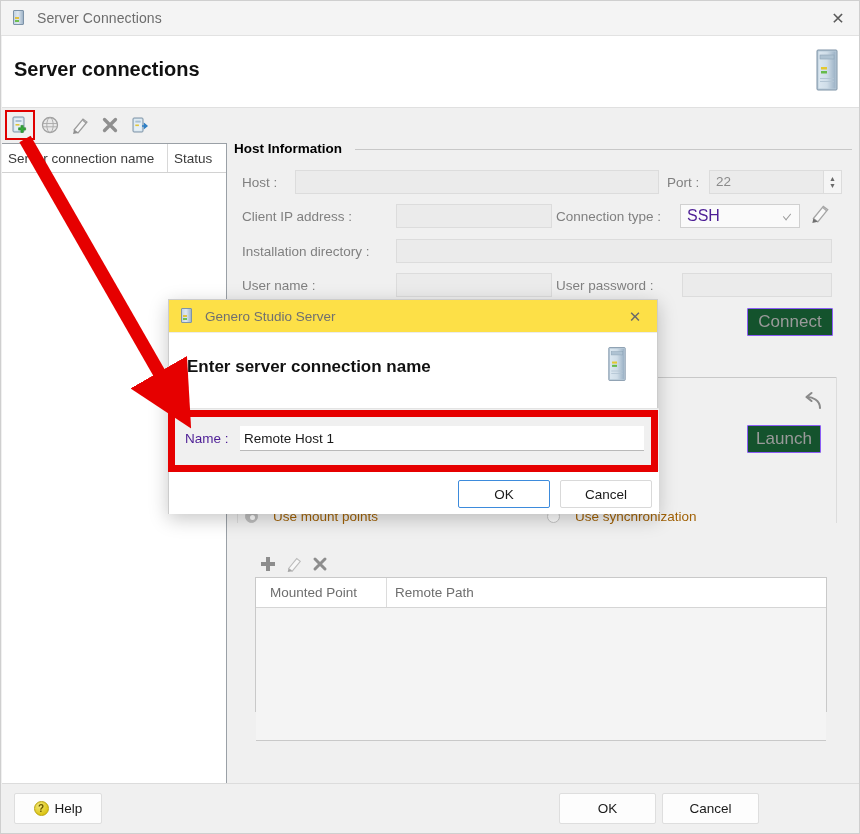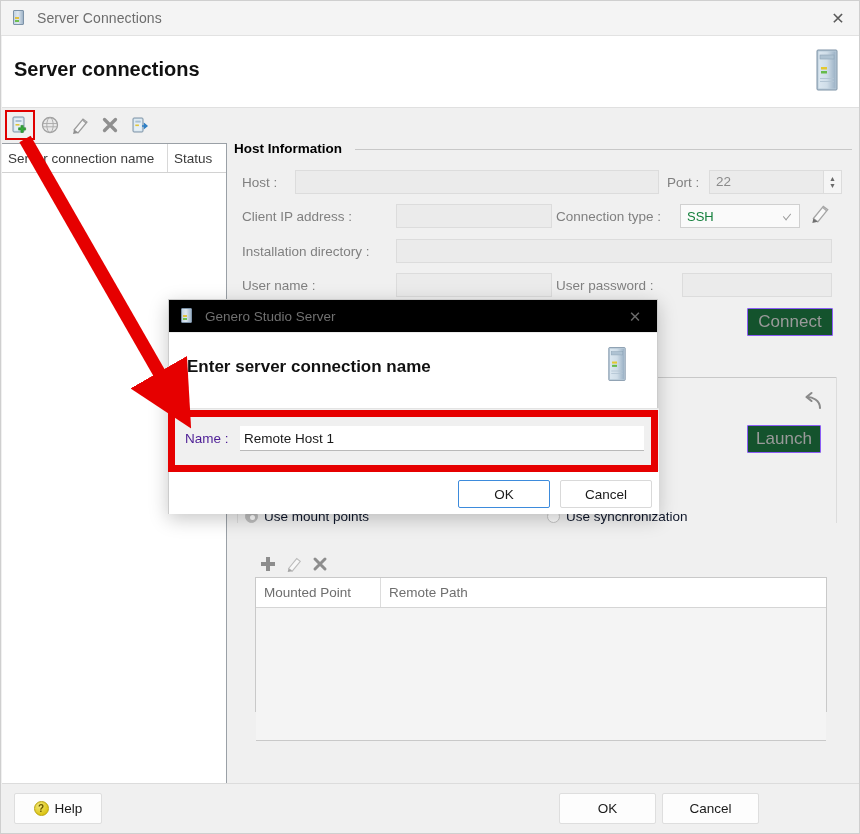--- a/index.html
+++ b/index.html
@@ -142,21 +142,21 @@
     display: flex; flex-direction: column;
     align-items: center; justify-content: center;
   }
   .spin span { font-size: 7px; line-height: 7px; color: #6a6a6a; }
 
   .combo {
     position: absolute; height: 24px;
     background: #fafafa; border: 1px solid #d0d0d0;
     display: flex; align-items: center; padding: 0 6px;
   }
-  .combo .cv { font-size: 13px; color: #15803d; }
+  .combo .cv { font-size: 16px; color: #4c1d95; }
   .combo .cv-arrow {
     position: absolute; right: 8px; top: 8px;
     width: 8px; height: 5px;
     border-left: 1px solid #9a9a9a;
     border-bottom: 1px solid #9a9a9a;
     transform: rotate(-45deg) skew(-6deg,-6deg);
   }
 
   .btn {
     position: absolute;
@@ -174,37 +174,37 @@
     width: 13px; height: 13px; border-radius: 50%;
     border: 1px solid #c5c5c5; background: #fdfdfd;
     position: relative; flex: none;
   }
   .radio.on .dot { background: #bdbdbd; border-color: #bdbdbd; }
   .radio.on .dot:after {
     content: ""; position: absolute; left: 4px; top: 4px;
     width: 5px; height: 5px; border-radius: 50%; background: #fff;
   }
   .radio .rlbl {
-    margin-left: 6px; font-size: 13.5px; color: #0f172a; white-space: nowrap;
+    margin-left: 15px; font-size: 13.5px; color: #a16207; white-space: nowrap;
   }
 
   .mtoolbar { position: absolute; display: flex; align-items: center; }
   .mtb { width: 26px; height: 24px; display:flex; align-items:center; justify-content:center; }
 
   .mtable {
     position: absolute;
     background: #f4f4f4;
     border: 1px solid #c9c9c9;
   }
   .mt-head { height: 30px; display: flex; background: #fff; border-bottom: 1px solid #d5d5d5; }
   .mt-h {
     display: flex; align-items: center; padding: 0 8px;
     font-size: 13.5px; color: #6e6e6e;
   }
-  .mt-h.c1 { width: 125px; border-right: 1px solid #dcdcdc; }
+  .mt-h.c1 { width: 125px; border-right: 1px solid #dcdcdc; margin-left: 6px; }
   .mt-h.c2 { flex: 1; }
   .mt-body { background: #f4f4f4; height: 100%; position: relative; }
   .mt-footline { position:absolute; left:0; right:0; bottom:0; height:1px; background:#c9c9c9; }
 
   
   .bottombar {
     position: absolute; left: 1px; bottom: 1px;
     width: 858px; height: 49px;
     background: #f0f0f0;
     border-top: 1px solid #dcdcdc;
@@ -226,21 +226,21 @@
 
   
   .modal {
     position: absolute; left: 167px; top: 298px;
     width: 490px; height: 215px;
     background: #ffffff;
     border: 1px solid #cccccc;
     box-shadow: 0 5px 18px rgba(0,0,0,.22);
   }
   .modal-title {
-    height: 33px; background: #000000;
+    height: 33px; background: #fde047;
     border-bottom: 1px solid #ececec;
     display: flex; align-items: center; position: relative;
   }
   .modal-title .mt-txt { font-size: 13.5px; color: #707070; }
   .modal-close {
     position: absolute; right: 4px; top: 0; width: 36px; height: 33px;
     display: flex; align-items: center; justify-content: center;
     font-size: 15px; color: #6a6a6a; font-weight: 300;
   }
   .modal-head {

